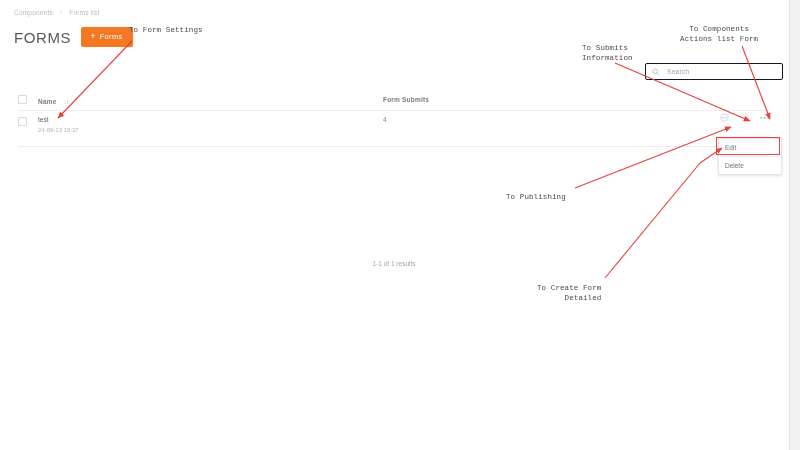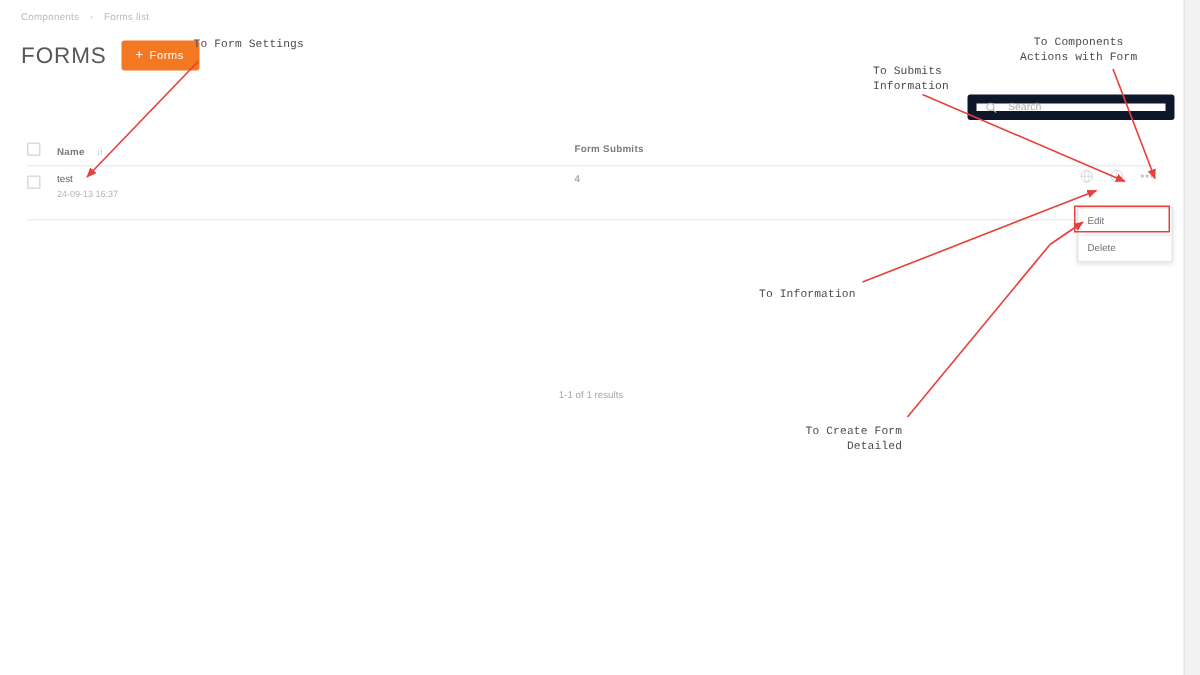--- a/index.html
+++ b/index.html
@@ -24,21 +24,21 @@
   #create-button {
     background:#f47721; color:#fff; border:none; border-radius:2px;
     font-size:7.5px; padding:5px 11px 6px 9px; display:flex; align-items:center; gap:4px;
     cursor:pointer; font-family:"Liberation Sans", sans-serif; letter-spacing:.3px;
   }
   #create-button .plus { font-size:9px; line-height:1; }
 
   
   #search-box {
     position:absolute; left:645px; top:63px; width:138px; height:17px;
-    border:6px solid #0f172a; border-radius:2px; background:#fff;
+    border:1px solid #0f172a; border-radius:2px; background:#fff;
     display:flex; align-items:center; padding:0 6px; box-sizing:border-box;
   }
   #search-box svg { flex:0 0 auto; }
   #search-input {
     border:none; outline:none; font-size:7px; color:#9a9aa0; margin-left:5px;
     font-family:"Liberation Sans", sans-serif; width:100%; background:transparent;
   }
   #search-input::placeholder { color:#a9a9af; }
 
   
@@ -186,24 +186,24 @@
   <div id="annotations-text">
     <div class="anno-label" id="anno-form-settings">
         <div>To Form Settings</div>
       </div>
     <div class="anno-label" id="anno-detailed">
         <div>To Submits</div>
         <div>Information</div>
       </div>
     <div class="anno-label" id="anno-additional">
         <div>To Components</div>
-        <div>Actions with Form</div>
+        <div>Actions list Form</div>
       </div>
     <div class="anno-label" id="anno-publishing">
-        <div>To Information</div>
+        <div>To Publishing</div>
       </div>
     <div class="anno-label" id="anno-create-form">
         <div>To Create Form</div>
         <div>Detailed</div>
       </div>
   </div>
 
 </div>
 <div id="right-gutter"></div>
 

